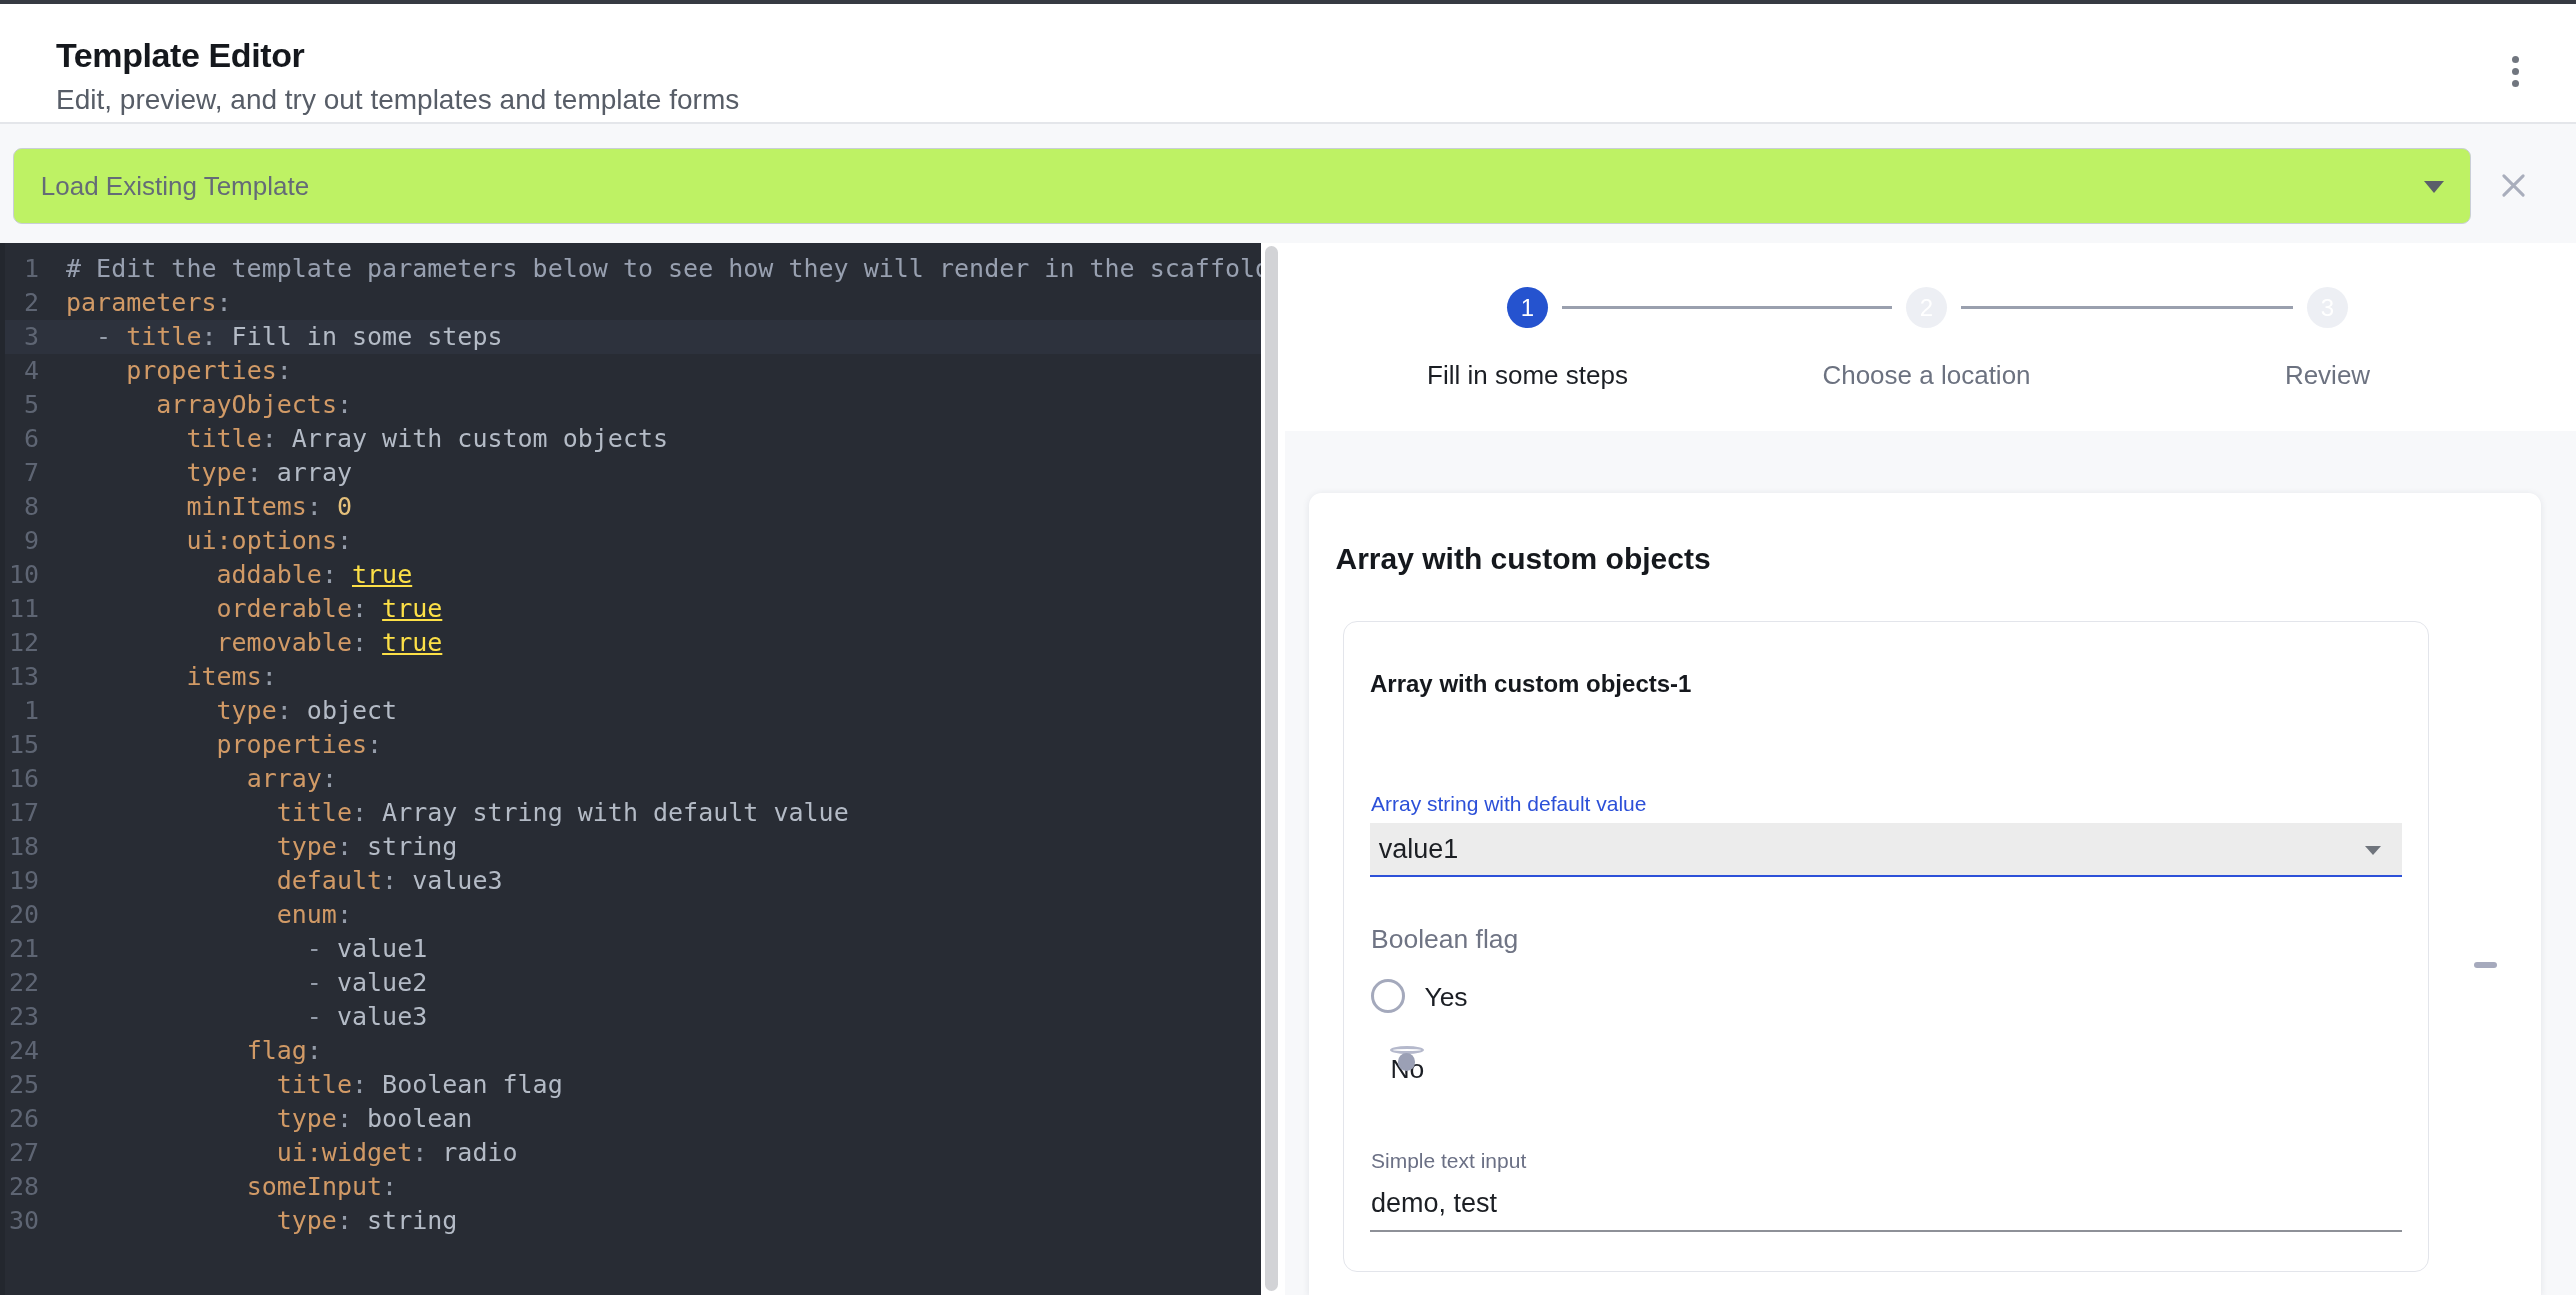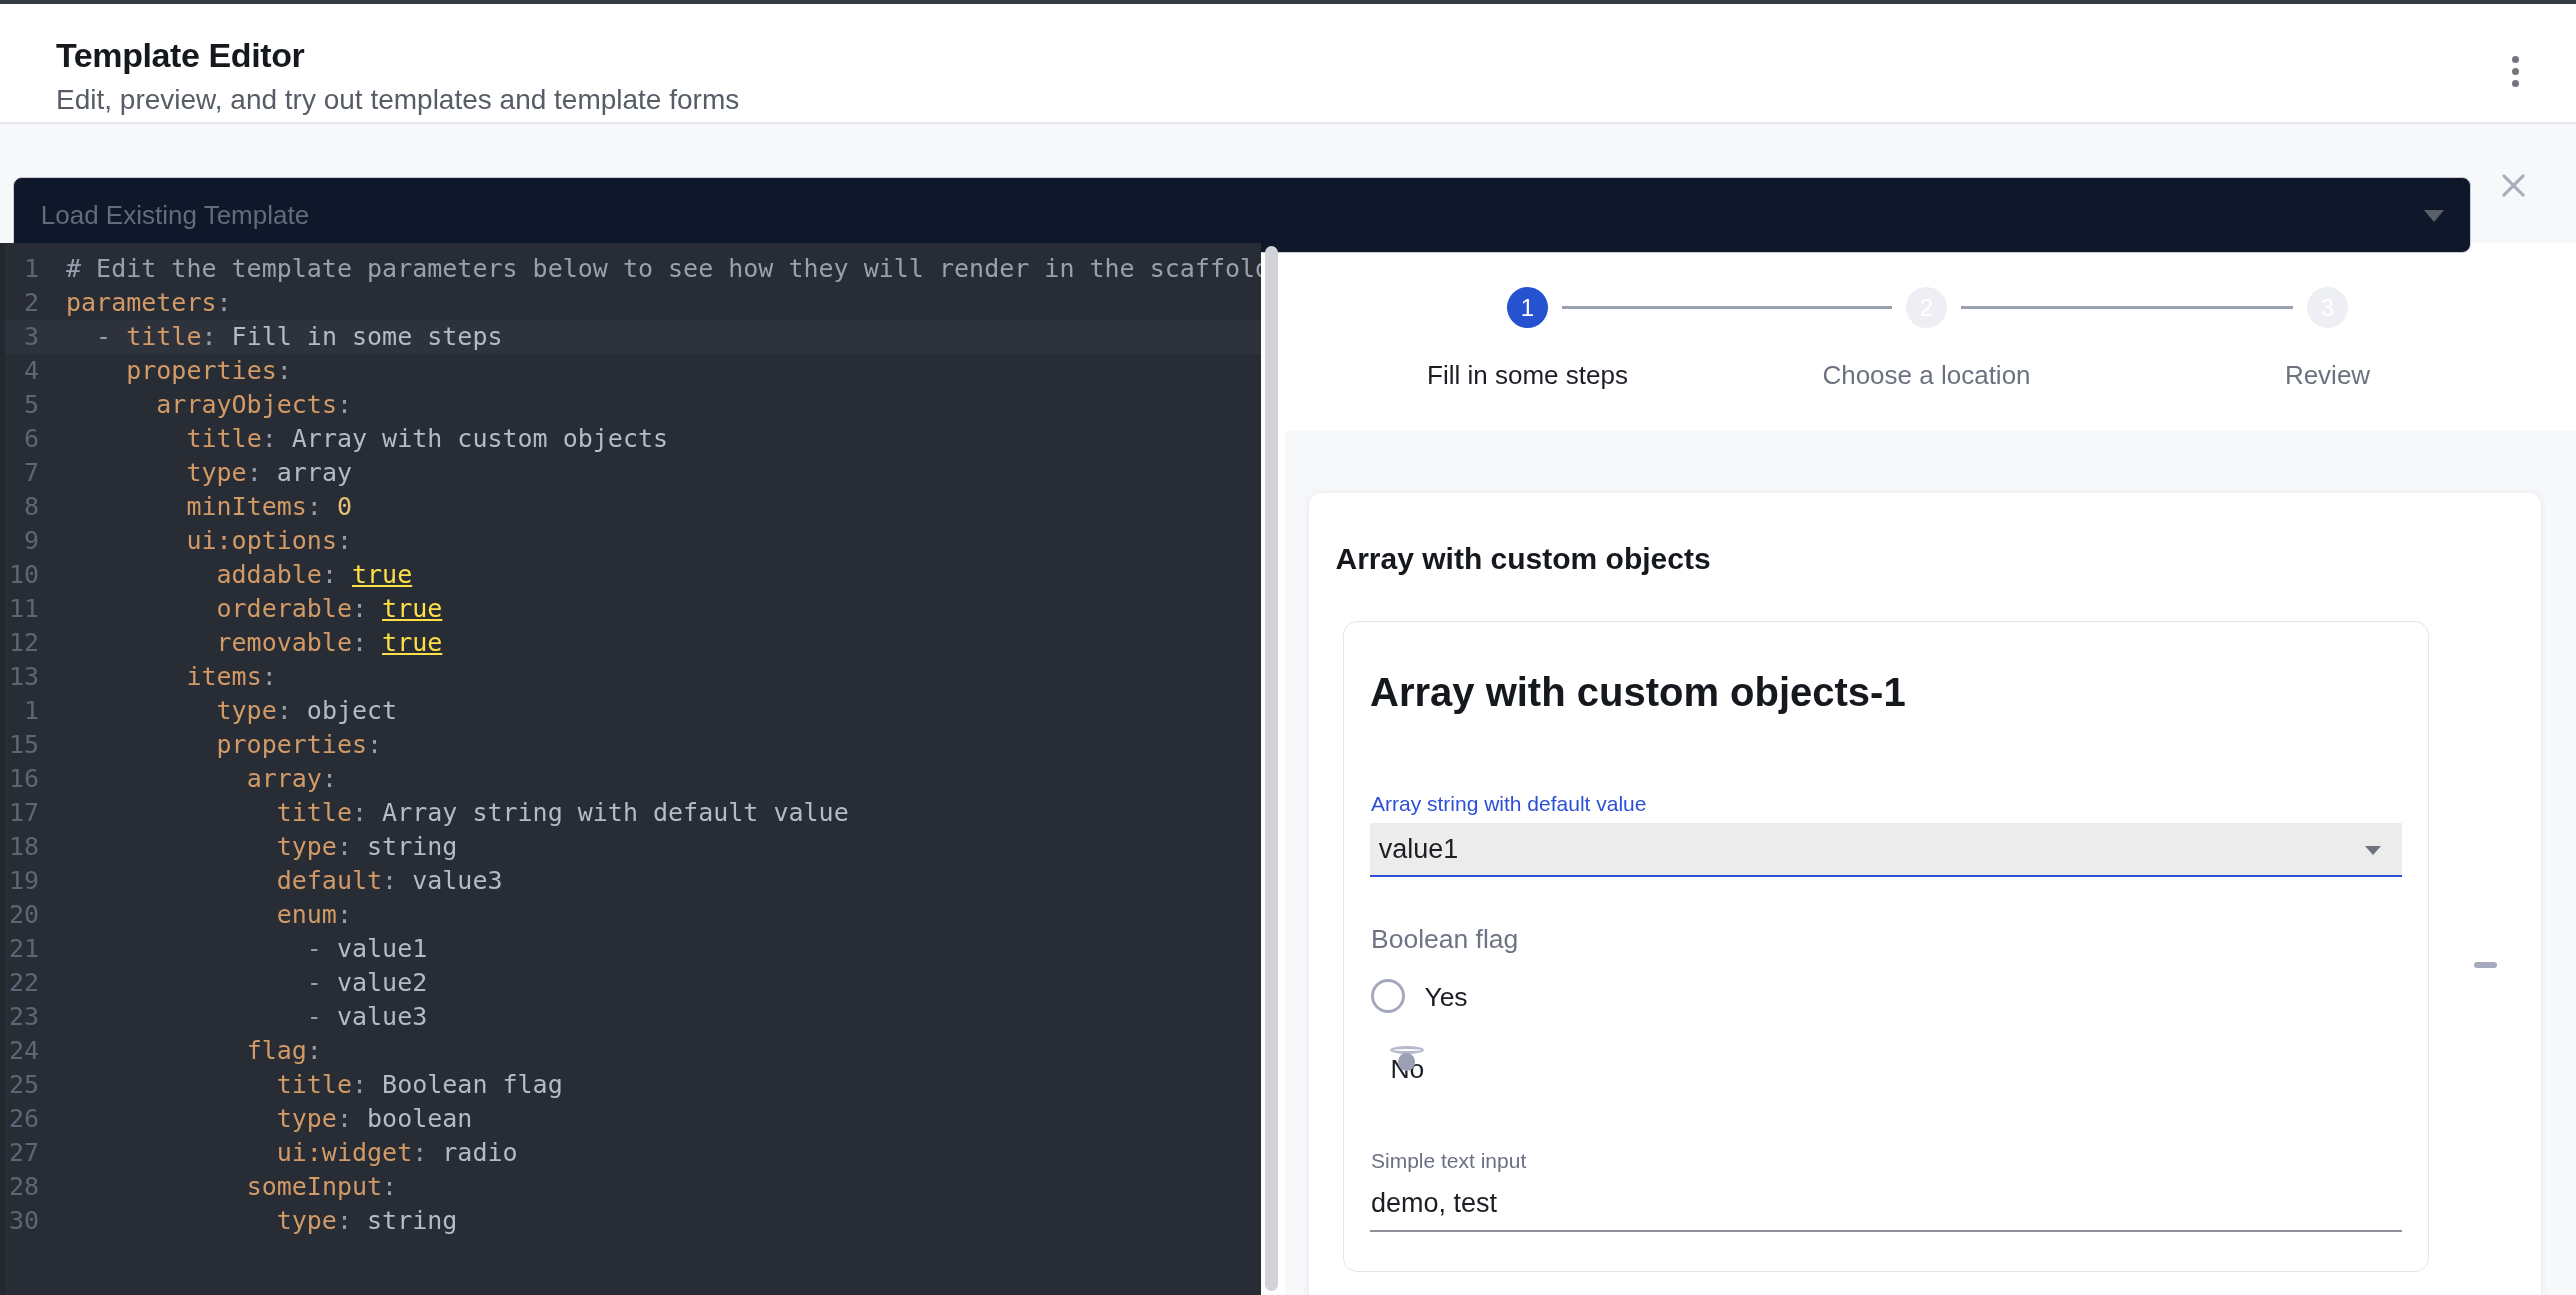--- a/index.html
+++ b/index.html
@@ -12,21 +12,21 @@
   .top-strip{position:absolute;left:0;top:0;width:2576px;height:4.4px;background:#363a42;}
   
   .header{position:absolute;left:0;top:4.4px;width:2576px;height:117px;background:#ffffff;}
   .page-title{position:absolute;left:56px;top:32px;margin:0;font-size:34px;font-weight:700;color:#15181d;letter-spacing:-0.4px;}
   .page-subtitle{position:absolute;left:56px;top:80px;margin:0;font-size:28px;font-weight:400;color:#575d67;}
   .kebab{position:absolute;left:2498px;top:46px;width:35px;height:42px;border:none;background:transparent;cursor:pointer;display:flex;flex-direction:column;align-items:center;justify-content:center;gap:5.3px;padding:0;}
   .kebab .dot{width:7px;height:7px;border-radius:50%;background:#71767f;}
   .hdr-divider{position:absolute;left:0;top:122px;width:2576px;height:1.8px;background:#e4e6ea;}
   
   .select-row{position:absolute;left:0;top:124px;width:2576px;height:119px;background:#f7f8fa;}
-  .load-select{position:absolute;left:13.3px;top:24px;width:2458px;height:76px;box-sizing:border-box;background:#0f172a;border:1.8px solid #c9ced7;border-radius:8.8px;display:flex;align-items:center;cursor:pointer;margin-top:29px;}
+  .load-select{position:absolute;left:13.3px;top:24px;width:2458px;height:76px;box-sizing:border-box;background:#bef264;border:1.8px solid #c9ced7;border-radius:8.8px;display:flex;align-items:center;cursor:pointer;}
   .load-placeholder{margin-left:26.5px;font-size:26px;color:#646b77;}
   .load-caret{position:absolute;right:26.5px;top:32px;width:0;height:0;border-left:10.6px solid transparent;border-right:10.6px solid transparent;border-top:12.4px solid #5a5f69;}
   .clear-btn{position:absolute;left:2496px;top:44px;width:35px;height:35px;border:none;background:transparent;cursor:pointer;padding:0;}
   
   .editor{position:absolute;left:0;top:243px;width:1261px;height:1052px;background:#282c34;overflow:hidden;border-left:5.3px solid #23272e;box-sizing:border-box;cursor:text;}
   .code-lines{padding-top:8.8px;font-family:"DejaVu Sans Mono",monospace;font-size:25px;}
   .code-row{display:flex;height:34px;align-items:center;white-space:pre;}
   .code-row.active{background:#2d323d;}
   .gutter{flex:0 0 34px;text-align:right;color:#5e6573;}
   .code{padding-left:27px;}
@@ -51,21 +51,21 @@
   .step-label.active{color:#1b1e24;}
   .step-label.idle{color:#6c7280;}
   .slabel1{left:1351px;}
   .slabel2{left:1750px;}
   .slabel3{left:2151px;}
   
   .form-panel{position:absolute;left:1285px;top:431px;width:1291px;height:864px;background:#f7f8fa;}
   .card{position:absolute;left:1309px;top:493px;width:1232px;height:802px;background:#ffffff;border-radius:12.4px 12.4px 0 0;box-shadow:0 1.8px 7px rgba(40,50,80,0.10);}
   .section-title{position:absolute;left:26.5px;top:49px;margin:0;font-size:30px;font-weight:700;color:#15181d;}
   .item-card{position:absolute;left:34px;top:128px;width:1086px;height:651px;box-sizing:border-box;background:#ffffff;border:1.8px solid #e3e5eb;border-radius:14px;}
-  .item-title{position:absolute;left:26px;top:48px;margin:0;font-size:40px;font-weight:700;color:#15181d;}
+  .item-title{position:absolute;left:26px;top:48px;margin:0;font-size:24px;font-weight:700;color:#15181d;}
   .f-label{position:absolute;display:block;}
   .f-label.blue{left:27px;top:170px;font-size:21px;color:#2c50d8;}
   .f-label.gray{left:27px;top:302px;font-size:26.5px;color:#6f7484;}
   .f-label.small{left:27px;top:527px;font-size:21px;color:#6b7085;}
   .filled-select{position:absolute;left:26px;top:201px;width:1032px;height:54px;box-sizing:border-box;background:#ececec;border-bottom:2.7px solid #2c50d8;display:flex;align-items:center;cursor:pointer;}
   .filled-select .val{margin-left:8.8px;font-size:27px;color:#1c1f24;}
   .mini-caret{position:absolute;right:21px;top:23px;width:0;height:0;border-left:8px solid transparent;border-right:8px solid transparent;border-top:9.7px solid #6f747c;}
   .radio-row{position:absolute;left:27px;height:39px;display:flex;align-items:flex-end;cursor:pointer;}
   .radio-row.yes{top:352px;}
   .radio-row.no{top:424px;flex-direction:column;}

